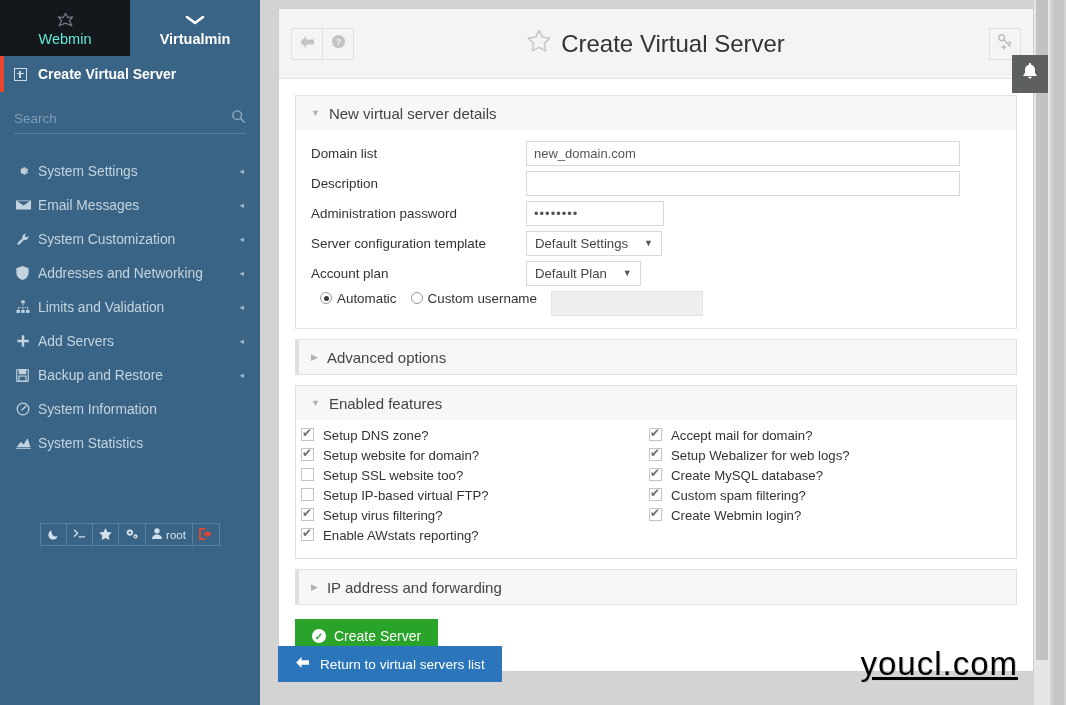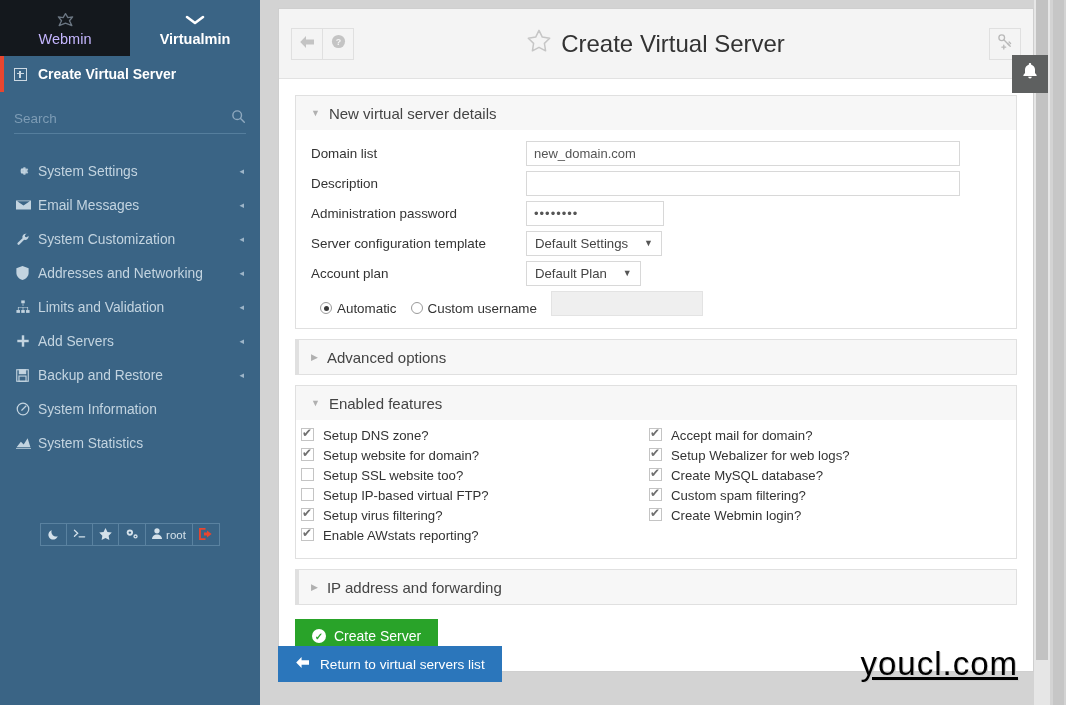--- a/index.html
+++ b/index.html
@@ -17,21 +17,21 @@
     width: 260px; height: 705px;
     background: #3a6485;
   }
   .tabbar { display: flex; height: 56px; width: 100%; }
   .tab {
     flex: 1; display: flex; flex-direction: column;
     align-items: center; justify-content: center;
     cursor: pointer; position: relative;
   }
   .tab.webmin { background: #14181d; }
-  .tab.webmin .tab-label { color: #c4b5fd; font-size: 14.5px; }
+  .tab.webmin .tab-label { color: #5eead4; font-size: 14.5px; }
   .tab.virtualmin { background: #3a6485; }
   .tab.virtualmin .tab-label { color: #ffffff; font-size: 14.5px; font-weight: bold; }
   .tab .tab-ico { height: 20px; display:flex; align-items:center; justify-content:center; }
   .tab-label { line-height: 16px; margin-top: 1px; }
   .redbar {
     position: absolute; left: 0; top: 56px;
     width: 4px; height: 36px; background: #e8462f;
   }
 
   .nav-active {
@@ -129,21 +129,21 @@
     border-left: 3px solid #e0e0e0;
   }
   .panel.open > .panel-head { border-left: 3px solid #f7f7f7; }
   .caret-d { color: #b0b0b0; font-size: 9px; margin-right: 9px; }
   .caret-r { color: #b0b0b0; font-size: 9px; margin-right: 9px; }
 
   .panel-body { background: #fff; }
 
   .frow { display: flex; align-items: center; min-height: 30px; padding: 0 0 0 5px; }
   .flabel { width: 215px; font-size: 13.4px; color: #333; flex: none; }
-  .fctl { flex: 1; display: flex; align-items: flex-end; }
+  .fctl { flex: 1; display: flex; align-items: flex-start; }
 
   input.tbox {
     height: 25px; border: 1px solid #d8d8d8; background: #fff;
     font-family: inherit; font-size: 13px; color: #555; padding: 0 7px;
     outline: none;
   }
   input.tbox.wide { width: 434px; }
   input.tbox.pw { width: 138px; letter-spacing: 1px; }
   input.tbox.dis { background: #efefef; border: 1px solid #e3e3e3; width: 152px; }
 

